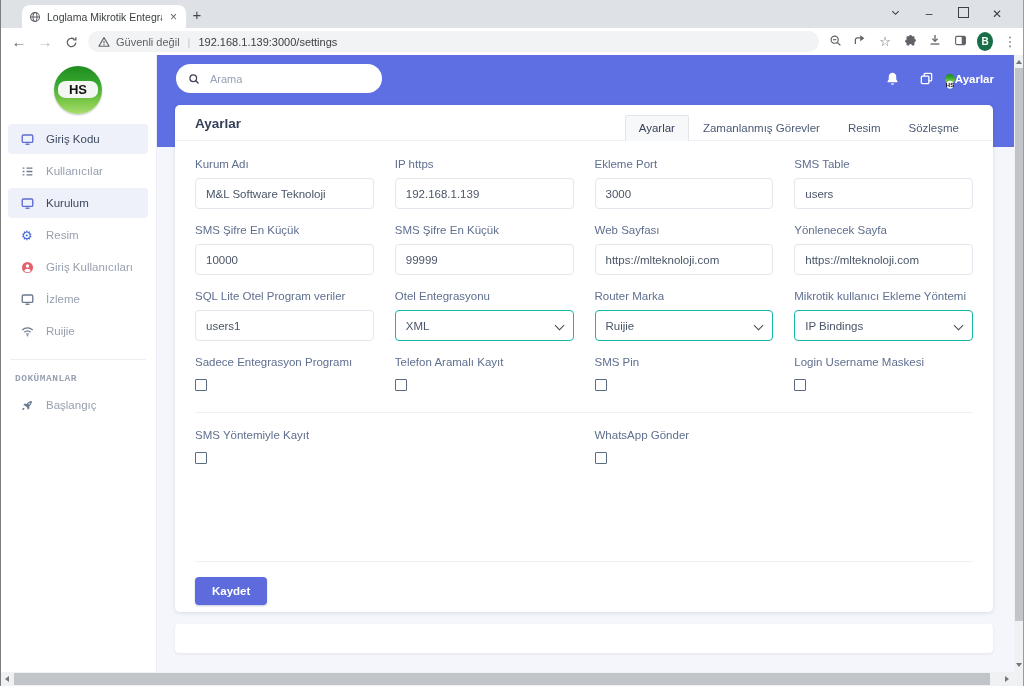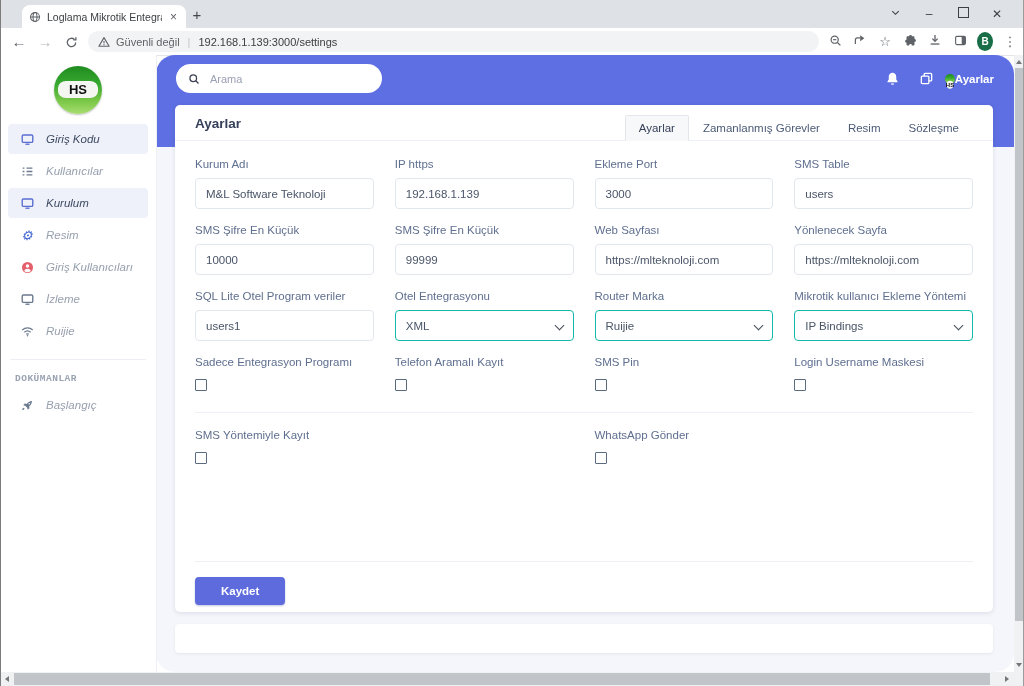--- a/index.html
+++ b/index.html
@@ -37,32 +37,32 @@
   
   .sidebar{position:absolute;top:55px;left:0;width:156px;bottom:14px;background:#fff;
            border-right:1px solid #edeff4;z-index:2;}
   .logo{width:48px;height:48px;border-radius:50%;margin:11px auto 10px auto;position:relative;
         background:linear-gradient(180deg,#1f8c1f 0%,#37a830 38%,#7ec94a 75%,#a8dd70 100%);
         box-shadow:0 1px 2px rgba(0,0,0,.25);}
   .logo .band{position:absolute;left:4px;right:4px;top:15px;height:17px;background:#f4f6f2;
               border-radius:8px/7px;}
   .logo .hs{position:absolute;left:0;right:0;top:15px;height:17px;text-align:center;
             font-weight:bold;font-size:13px;color:#111;line-height:17px;letter-spacing:0px;}
-  .side-nav{margin-top:4px;font-style:italic;}
+  .side-nav{margin-top:4px;}
   .side-item{height:30px;margin:2px 8px;border-radius:4px;display:flex;align-items:center;
              gap:11px;padding:0 0 0 13px;font-size:11.5px;color:#97a0af;cursor:pointer;}
   .side-item .icon{width:14px;display:flex;color:#6c7a90;flex:none;}
   .side-item.active{background:#eef1f9;color:#3d4a63;font-weight:500;}
   .side-item.active .icon{color:#5b6ed0;}
   .icon-gear{color:#4468d2 !important;font-size:13px;line-height:13px;}
   .side-div{border-top:1px solid #eceef3;margin:13px 10px;}
   .side-sec{font-size:9.5px;font-weight:bold;letter-spacing:.5px;color:#9aa3b2;margin:0 0 6px 15px;font-family:Liberation Mono, monospace;}
 
   
-  .main{position:absolute;left:156px;top:55px;right:10px;bottom:14px;background:#f4f6fb;overflow:hidden;border-radius:19px;}
+  .main{position:absolute;left:156px;top:55px;right:10px;bottom:14px;background:#f4f6fb;overflow:hidden;}
   .purple{position:absolute;top:0;left:0;right:0;height:92px;background:#5d6fe2;}
   .topbar{position:absolute;top:0;left:0;right:0;height:47px;display:flex;align-items:center;}
   .searchbox{margin-left:20px;width:182px;height:29px;background:#fff;border-radius:15px;
              display:flex;align-items:center;gap:8px;padding:0 12px;color:#3b4252;}
   .searchbox input{border:none;outline:none;background:transparent;font-size:11px;color:#3b4252;
                    width:120px;font-family:"Liberation Sans",sans-serif;}
   .searchbox input::placeholder{color:#9aa0b5;}
   .top-right{margin-left:auto;display:flex;align-items:center;gap:19px;padding-right:20px;color:#fff;}
   .mini-logo{width:22px;height:22px;transform:scale(.46);transform-origin:center;margin:-13px -14px;}
   .user-chip{display:flex;align-items:center;gap:8px;cursor:pointer;}
@@ -86,21 +86,21 @@
           background:#fff;outline:none;}
   .fselect{position:relative;width:100%;box-sizing:border-box;height:31px;border:1px solid #14b8a6;
            border-radius:4px;padding:0 22px 0 10px;font-size:11.5px;color:#4a5568;background:#fff;
            display:flex;align-items:center;cursor:pointer;}
   .caret{position:absolute;right:10px;top:11px;width:6px;height:6px;border-right:1.4px solid #444b55;
          border-bottom:1.4px solid #444b55;transform:rotate(45deg);}
   .fcheck{width:10px;height:10px;border:1.2px solid #5a6b80;border-radius:1px;background:#fff;
           display:inline-block;margin-top:3px;cursor:pointer;}
   .hr{border:none;border-top:1px solid #eef1f5;margin:2px 0 16px 0;}
   .spacer{height:78px;}
-  .btn-save{background:#5d6bdd;color:#fff;border:none;border-radius:4px;padding:8px 26px;
+  .btn-save{background:#5d6bdd;color:#fff;border:none;border-radius:4px;padding:8px 17px;
             font-size:11.5px;font-weight:bold;font-family:"Liberation Sans",sans-serif;cursor:pointer;
             margin:15px 0 8px 0;box-shadow:0 1px 2px rgba(60,70,150,.3);}
   .footer-card{position:absolute;left:19px;top:569px;width:818px;height:29px;background:#fff;
                border-radius:4px;box-shadow:0 1px 3px rgba(40,50,90,.08);}
 
   
   .vscroll{position:absolute;right:0;top:55px;width:10px;bottom:14px;background:#f0f1f3;z-index:3;}
   .vthumb{position:absolute;left:1px;right:1px;top:13px;height:553px;background:#c1c4c9;}
   .tri{width:0;height:0;position:absolute;}
   .tri-up{left:2px;top:5px;border-left:3px solid transparent;border-right:3px solid transparent;

